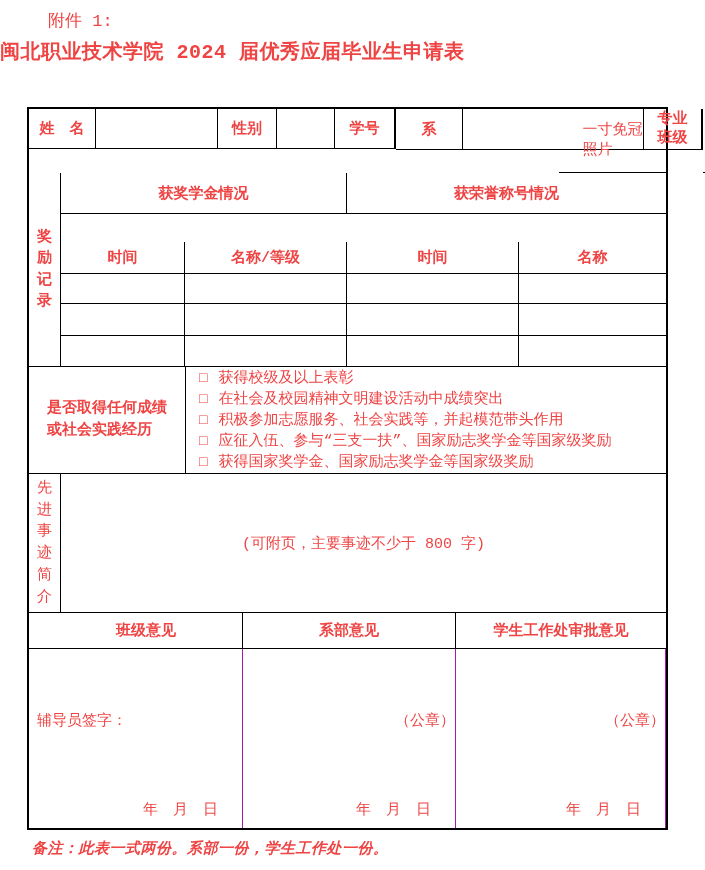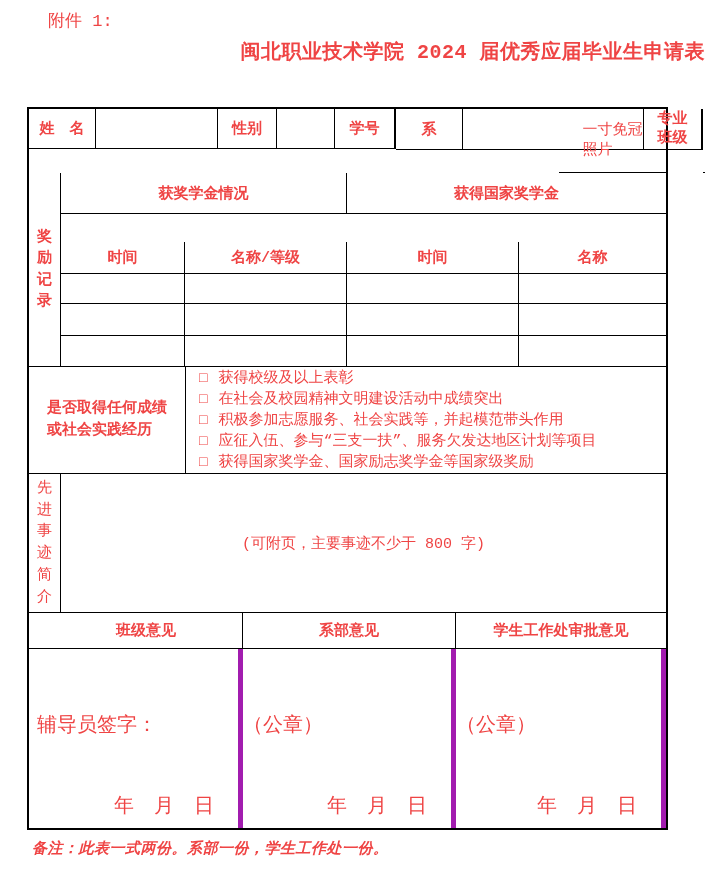--- a/index.html
+++ b/index.html
@@ -3,21 +3,21 @@
 <meta charset="utf-8">
 <style>
   * { margin:0; padding:0; box-sizing:border-box; }
   html,body { background:#e8e8e8; }
   .page {
     position:relative; width:705px; height:870px; background:#ffffff;
     font-family:Liberation Mono, monospace; color:#ef4444;
     overflow:hidden;
   }
   .attachment { position:absolute; left:48px; top:9px; font-size:17px; }
-  .title { position:absolute; left:0; top:38px; width:100%; text-align:right;
+  .title { position:absolute; left:0; top:38px; width:100%; text-align:left;
            font-size:20px; font-weight:bold; letter-spacing:0.5px; }
 
   .form { position:absolute; left:27px; top:107px; width:641px; height:723px;
           border:2px solid #000; display:flex; flex-direction:column; background:#fff; }
 
   .row { display:flex; }
   .cell { border-right:1px solid #000; border-bottom:1px solid #000;
           display:flex; align-items:center; justify-content:center;
           font-size:15px; text-align:center; }
   .b { font-weight:bold; }
@@ -51,23 +51,23 @@
   
   .deeds { display:flex; }
   .deeds-side { width:32px; border-right:1px solid #000; border-bottom:1px solid #000;
                 display:flex; align-items:center; justify-content:center;
                 font-size:15px; line-height:1.45; }
   .deeds-main { flex:1; border-bottom:1px solid #000; display:flex;
                 align-items:center; justify-content:center; font-size:15px; }
 
   
   .op-body { flex:1; display:flex; }
-  .op-cell { position:relative; border-right:5px solid #a21caf; font-size:20px; }
+  .op-cell { position:relative; border-right:1px solid #a21caf; font-size:15px; }
   .op-sign { position:absolute; left:8px; top:62px; }
-  .op-seal { position:absolute; left:0; right:0; top:62px; text-align:left; }
+  .op-seal { position:absolute; left:0; right:0; top:62px; text-align:right; }
   .op-date { position:absolute; right:24px; bottom:9px; }
 
   .note { position:absolute; left:32px; top:839px; font-size:15px;
           font-weight:bold; font-style:italic; letter-spacing:0.5px; }
 </style>
 </head>
 <body>
 
 <div class="page">
 
@@ -110,21 +110,21 @@
     </div>
 
     <div class="award">
       <div class="award-side b pre">奖
 励
 记
 录</div>
       <div class="award-main">
         <div class="row" style="height:41px;">
           <div class="cell b" style="width:286px;">获奖学金情况</div>
-          <div class="cell b grow nbr">获得国家奖学金</div>
+          <div class="cell b grow nbr">获荣誉称号情况</div>
         </div>
         <div class="row" style="height:32px;margin-top:28px;">
           <div class="cell b" style="width:124px;">时间</div>
           <div class="cell b" style="width:162px;">名称/等级</div>
           <div class="cell b" style="width:172px;">时间</div>
           <div class="cell b grow nbr">名称</div>
         </div>
         <div class="row" style="height:30px;">
           <div class="cell" style="width:124px;"></div>
           <div class="cell" style="width:162px;"></div>
@@ -157,21 +157,21 @@
         <div class="ach-item">
           <span class="ach-box">□</span>
           <span>在社会及校园精神文明建设活动中成绩突出</span>
         </div>
         <div class="ach-item">
           <span class="ach-box">□</span>
           <span>积极参加志愿服务、社会实践等，并起模范带头作用</span>
         </div>
         <div class="ach-item">
           <span class="ach-box">□</span>
-          <span>应征入伍、参与“三支一扶”、服务欠发达地区计划等项目</span>
+          <span>应征入伍、参与“三支一扶”、国家励志奖学金等国家级奖励</span>
         </div>
         <div class="ach-item">
           <span class="ach-box">□</span>
           <span>获得国家奖学金、国家励志奖学金等国家级奖励</span>
         </div>
       </div>
     </div>
 
     <div class="deeds" style="height:139px;">
       <div class="deeds-side pre">先

